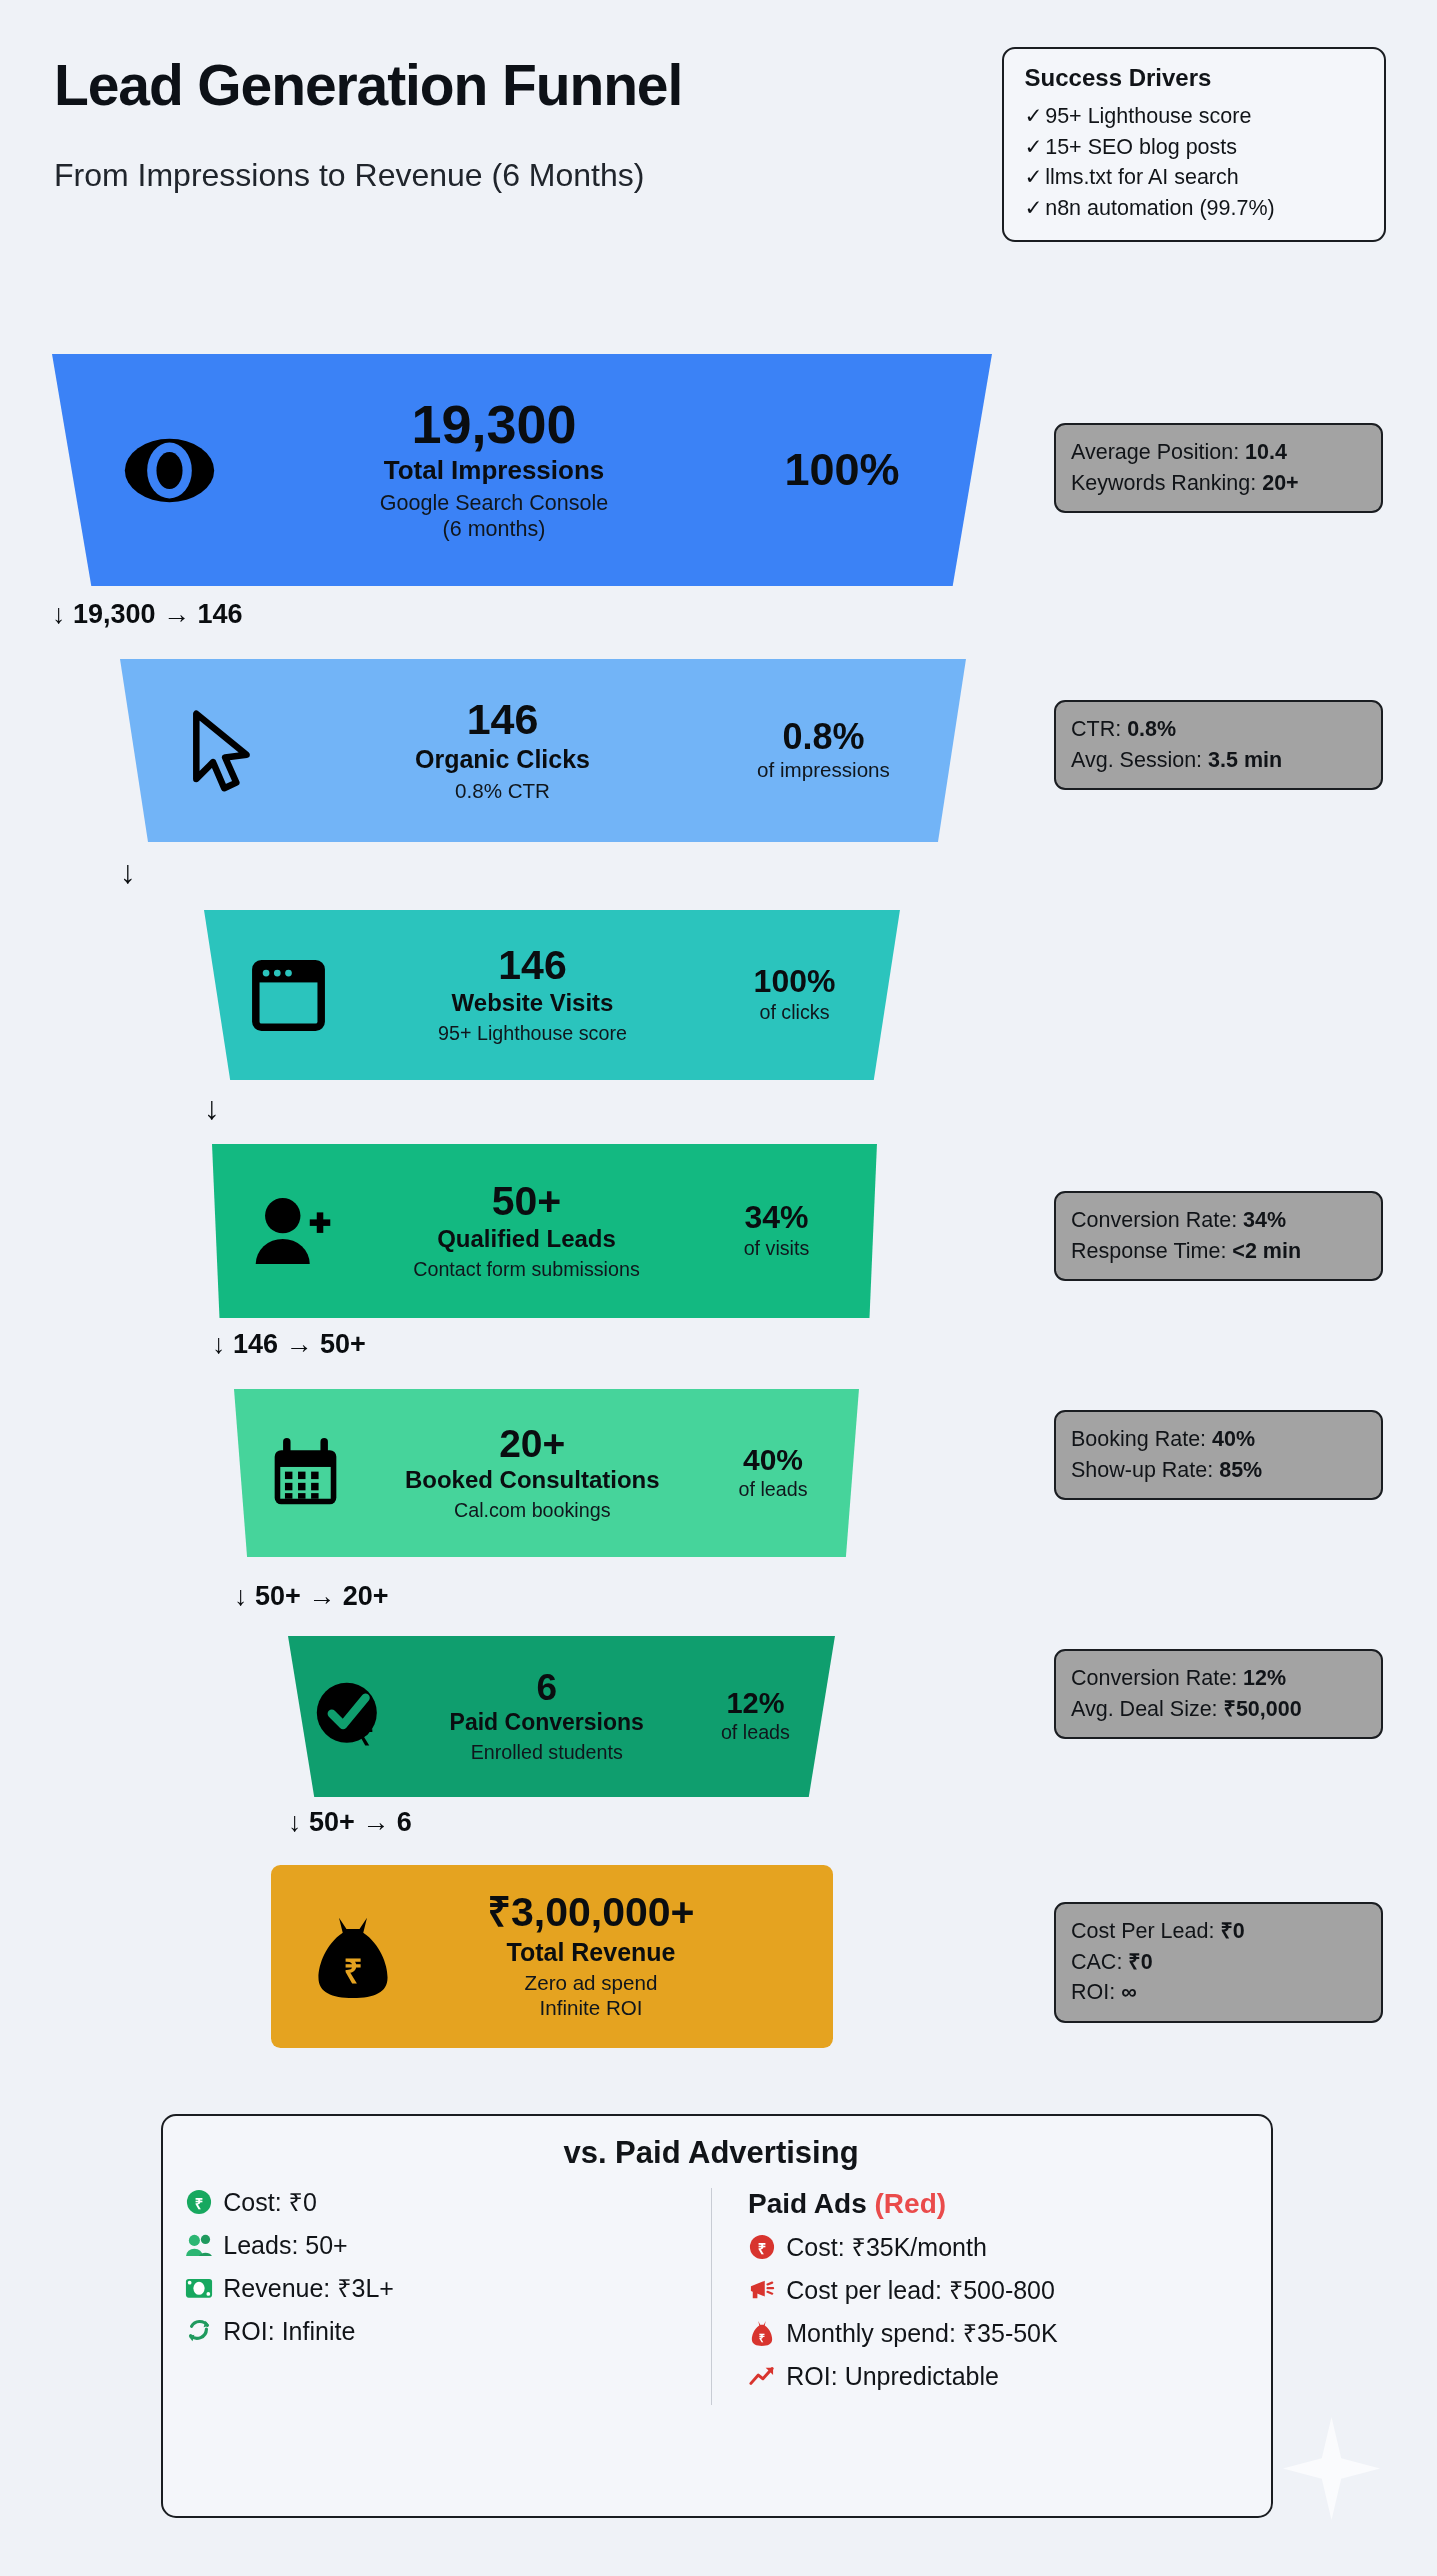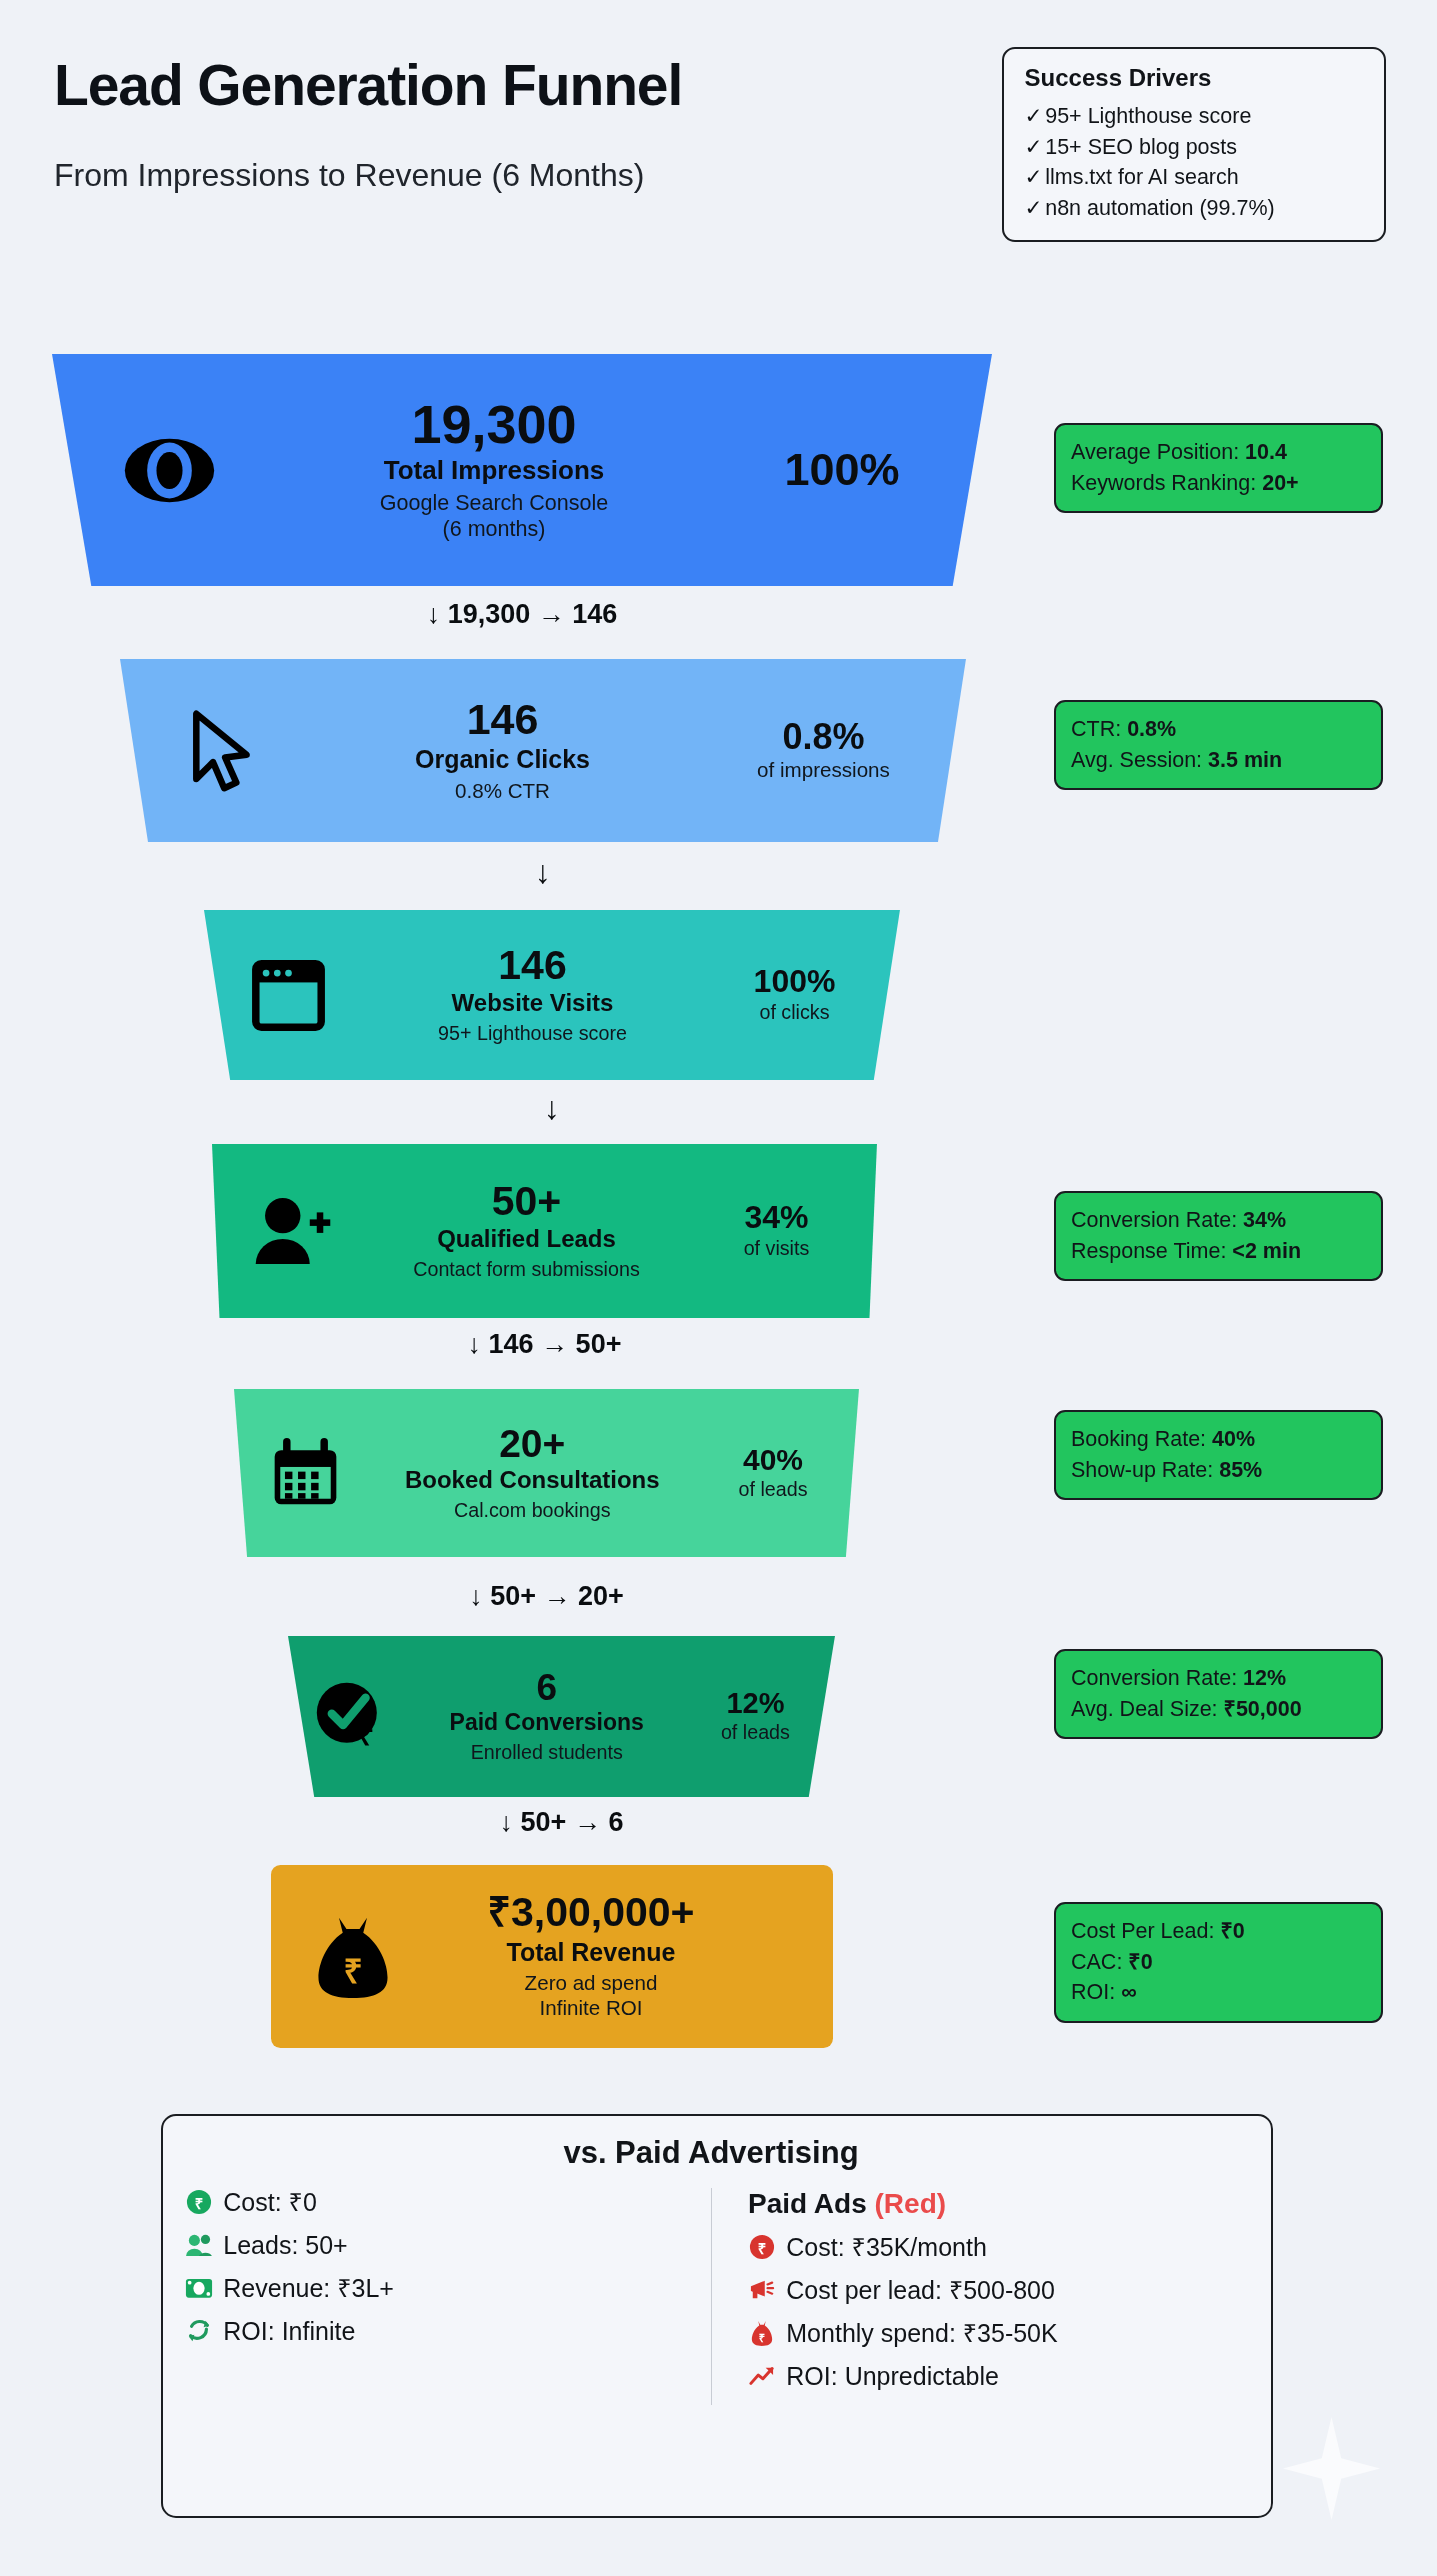--- a/index.html
+++ b/index.html
@@ -72,30 +72,30 @@
   .stage-sub { font-weight: 400; line-height: 1.2; color: #10161c; }
   .stage-right {
     flex: 0 0 auto;
     display: flex; flex-direction: column; align-items: center; justify-content: center;
     text-align: center;
   }
   .stage-pct { font-weight: 700; line-height: 1.05; color: #0a0d10; }
   .stage-pctsub { font-weight: 400; line-height: 1.2; color: #10161c; }
 
   .conn {
-    position: absolute; text-align: center;
+    position: absolute; text-align: left;
     font-size: 27px; font-weight: 700; color: #0a0d10;
     white-space: nowrap;
   }
 
   
   .sidebox {
     position: absolute; width: 329px;
     border: 2.3px solid #1a1d21; border-radius: 11.2px;
-    background: #22c55e;
+    background: #a3a3a3;
     padding: 12px 15px 13px 15px;
   }
   .sidebox div { font-size: 21.5px; line-height: 1.42; white-space: nowrap; }
   .sidebox b { font-weight: 700; }
 
   
   .compare {
     position: absolute; left: 161px; top: 2114px;
     width: 1112px; height: 404px;
     border: 2.3px solid #1a1d21; border-radius: 15px;

